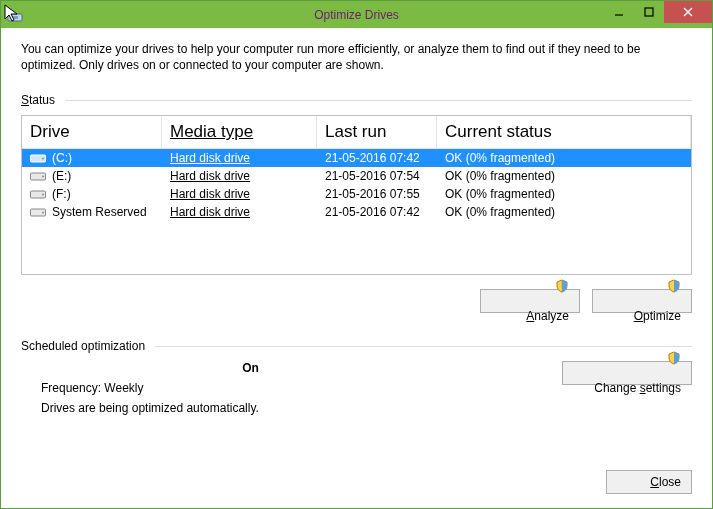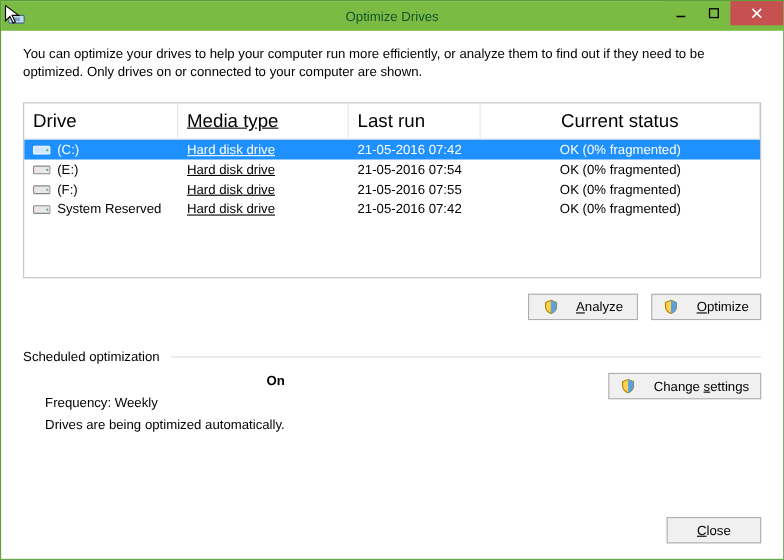--- a/index.html
+++ b/index.html
@@ -30,21 +30,21 @@
   .titlebar .tb-icon {
     width: 16px; height: 16px;
     margin-left: 6px;
     display:inline-block;
   }
   .titlebar .title-text {
     position: absolute;
     left: 50%;
     transform: translateX(-50%);
     font-size: 12px;
-    color: #14532d;
+    color: #701a75;
   }
   .win-controls {
     position: absolute;
     right: 0; top: 0;
     display: flex;
     height: 22px;
   }
   .win-btn {
     width: 30px;
     height: 22px;
@@ -107,21 +107,21 @@
     font-size: 17px;
     border-bottom: 1px solid #e5e5e5;
   }
   .dl-header > div {
     padding: 6px 8px;
     border-right: 1px solid #e5e5e5;
   }
   .col-drive { width: 140px; }
   .col-media { width: 155px; text-decoration: underline; }
   .col-last  { width: 120px; }
-  .col-status{ flex: 1; text-align: center; }
+  .col-status{ flex: 1; }
   .dl-row {
     display: flex;
     font-size: 12px;
     align-items: center;
   }
   .dl-row > div {
     padding: 2px 8px;
     white-space: nowrap;
   }
   .dl-row.selected {
@@ -143,25 +143,26 @@
     gap: 12px;
     margin-top: 14px;
   }
   .btn {
     min-width: 100px;
     height: 24px;
     background: #f0f0f0;
     border: 1px solid #adadad;
     font-size: 12px;
     display:flex;
-    align-items:center;
+    align-items:flex-end;
     justify-content:center;
     gap: 16px;
     padding: 0 10px;
     cursor: pointer;
+    flex-direction: column;
   }
   .shield {
     width: 14px; height: 14px;
     display:inline-block;
   }
   .sched-block {
     margin-top: 26px;
   }
   .sched-body {
     display:flex;
@@ -216,20 +217,24 @@
             <line x1="10" y1="2" x2="2" y2="10" stroke="#fff" stroke-width="1.5"></line>
           </svg>
       </div>
     </div>
   </div>
 
   <div class="content">
 
     <div class="intro">You can optimize your drives to help your computer run more efficiently, or analyze them to find out if they need to be optimized. Only drives on or connected to your computer are shown.</div>
 
+    <div class="section-label">
+      <span class="underline-first">Status</span>
+      <span class="rule"></span>
+    </div>
 
     <div class="drive-list">
       <div class="dl-header">
         <div class="col-drive">Drive</div>
         <div class="col-media">Media type</div>
         <div class="col-last">Last run</div>
         <div class="col-status">Current status</div>
       </div>
       <div id="drive-rows">
           <div class="dl-row selected">

